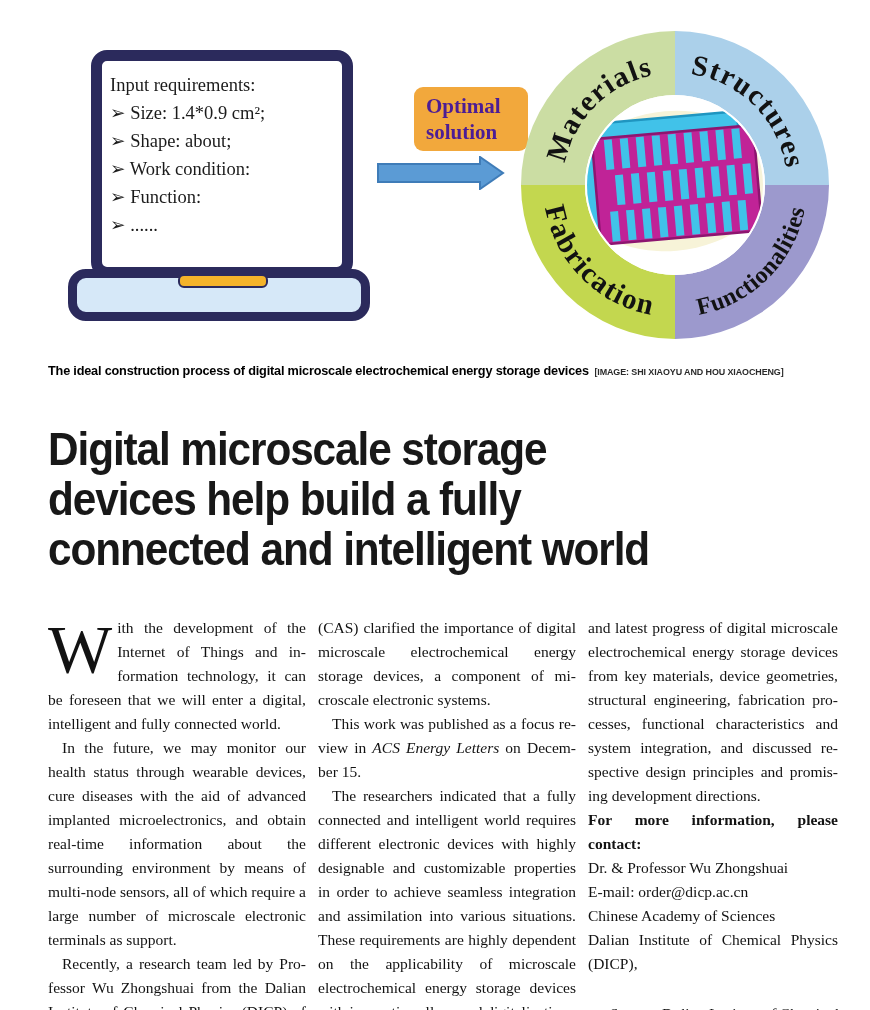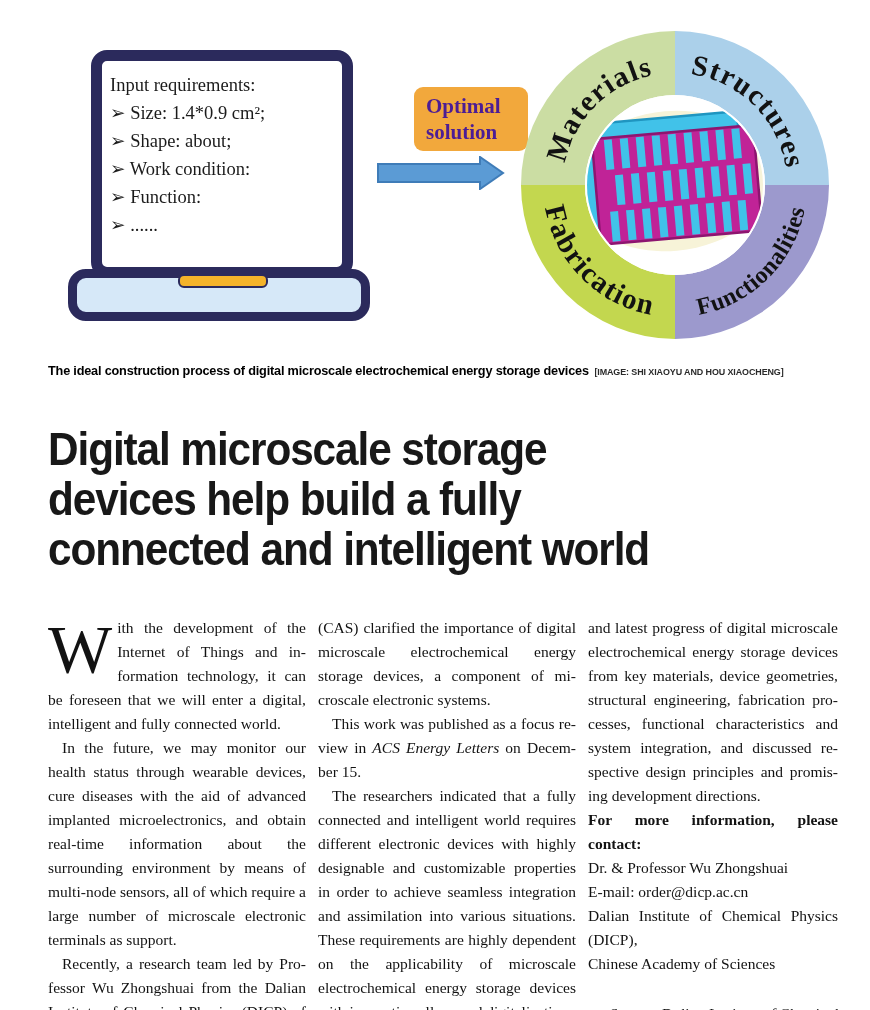--- a/index.html
+++ b/index.html
@@ -164,22 +164,22 @@
       <p class="indent"><span>This work was published as a focus re­view in </span><i>ACS Energy Letters</i><span> on Decem­ber 15.</span></p>
       <p class="indent">The researchers indicated that a fully connected and intelligent world re­quires different electronic devices with highly designable and customizable properties in order to achieve seamless integration and assimilation into vari­ous situations. These requirements are highly dependent on the applicability of microscale electrochemical energy stor­age devices with innovative all-around digitalization.</p>
 
     </div>
 
     <div class="col col3">
       <p>and latest progress of digital microscale electrochemical energy storage devices from key materials, device geometries, structural engineering, fabrication pro­cesses, functional characteristics and system integration, and discussed re­spective design principles and promis­ing development directions.</p>
       <p class="contact-heading">For more information, please contact:</p>
       <div class="contact-line">Dr. &amp; Professor Wu Zhongshuai</div>
       <div class="contact-line">E-mail: order@dicp.ac.cn</div>
+      <div class="contact-line">Chinese Academy of Sciences</div>
       <div class="contact-line">Dalian Institute of Chemical Physics (DICP),</div>
-      <div class="contact-line">Chinese Academy of Sciences</div>
       <div class="source">
         <div>Source: Dalian Institute of Chemical</div>
 
       </div>
     </div>
 
   </div>
 </div>
 
 </body></html>

